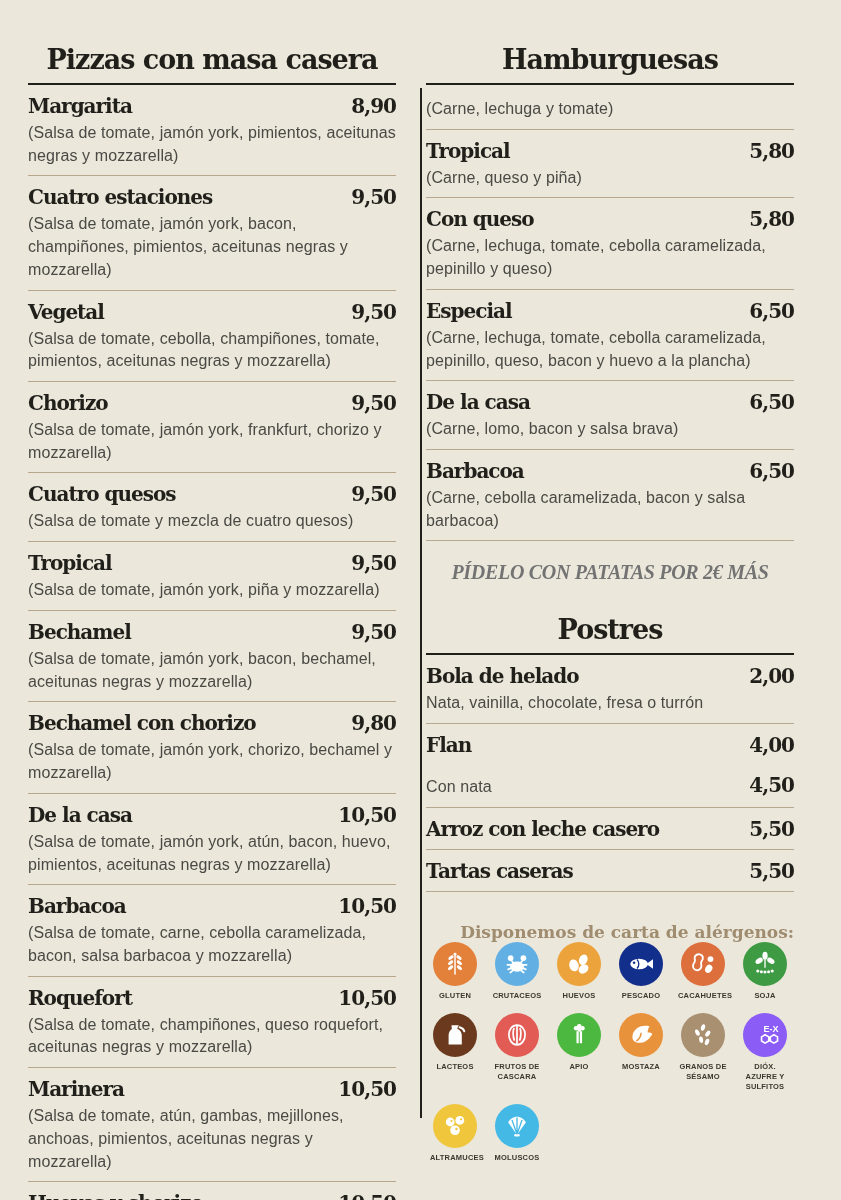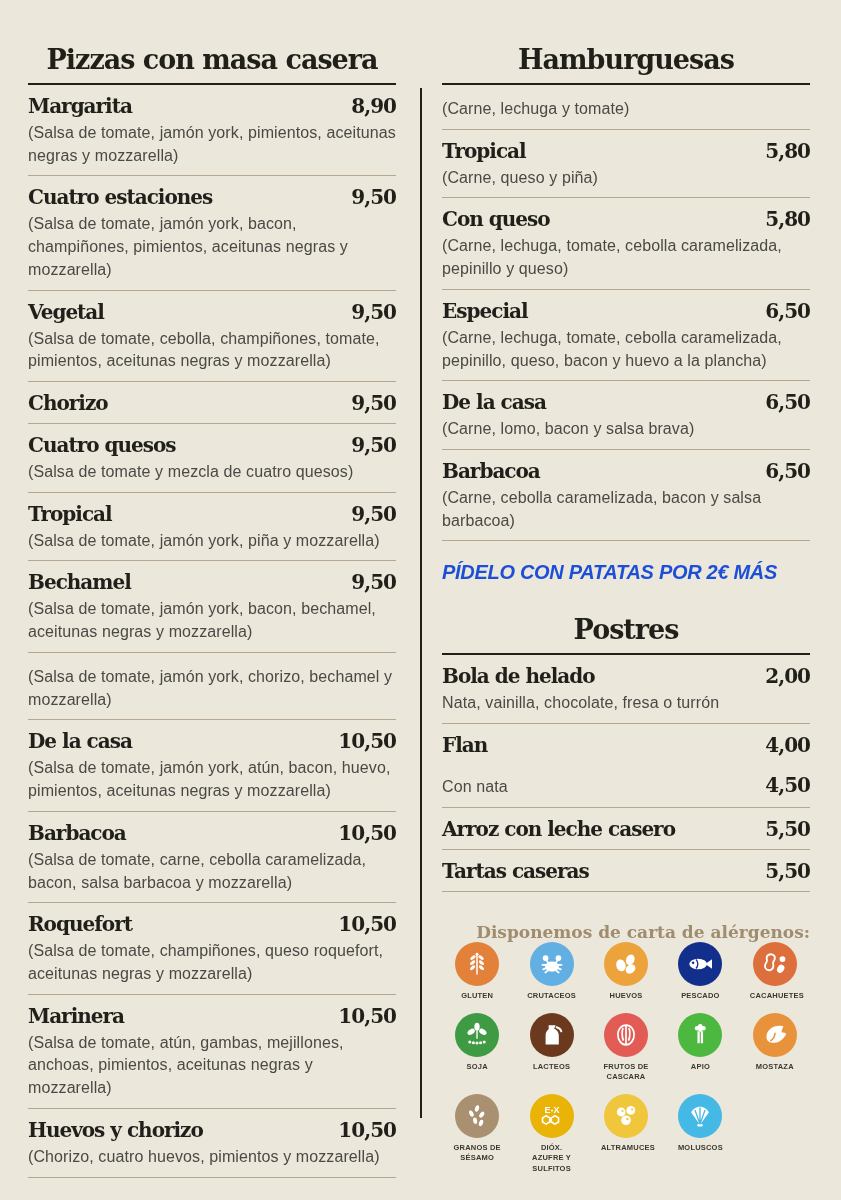--- a/index.html
+++ b/index.html
@@ -10,21 +10,21 @@
     position:relative;
     overflow:hidden;
     color:#201f1a;
   }
   .divider {
     position:absolute; left:420px; top:88px;
     width:2px; height:1030px; background:#201f1a;
   }
   .col { position:absolute; top:44px; width:368px; }
   .col.left  { left:28px; }
-  .col.right { left:442px; }
+  .col.right { left:426px; }
 
   .sec-title {
     font-family:"DejaVu Serif", serif;
     font-weight:bold;
     font-size:27px;
     letter-spacing:-1px;
     text-align:center;
     color:#201f1a;
     padding-bottom:8px;
   }
@@ -44,42 +44,42 @@
     font-size:16px;
     color:#4a4944;
     line-height:1.42;
     margin-top:4px;
     letter-spacing:.1px;
   }
   .row.sub { margin-top:6px; }
   .row.sub .desc { margin-top:13px; }
 
   .note {
-    font-family:Liberation Sans, sans-serif;
+    font-family:Liberation Serif, serif;
     font-weight:bold;
     font-style:italic;
     font-size:20px;
     letter-spacing:-0.3px;
-    color:#1d4ed8;
-    text-align:left;
+    color:#737373;
+    text-align:center;
     margin:20px 0 4px;
   }
   .sec-gap { margin-top:30px; }
 
   .allergens { margin-top:30px; }
   .al-title {
     font-family:"DejaVu Serif", serif;
     font-weight:bold;
     font-size:17px;
     color:#a08c6f;
     text-align:right;
   }
   .al-grid {
     display:grid;
-    grid-template-columns:repeat(5, 1fr);
+    grid-template-columns:repeat(6, 1fr);
     column-gap:4px;
     row-gap:12px;
     justify-items:center;
   }
   .al-cell { width:50px; text-align:center; }
   .al-circle {
     width:44px; height:44px; border-radius:50%;
     margin:0 auto 5px;
     display:flex; align-items:center; justify-content:center;
   }
@@ -121,20 +121,21 @@
         <span class="name">Vegetal</span>
         <span class="price">9,50</span>
       </div>
     <div class="desc">(Salsa de tomate, cebolla, champiñones, tomate, pimientos, aceitunas negras y mozzarella)</div>
   </div>
   <div class="item">
     <div class="row">
         <span class="name">Chorizo</span>
         <span class="price">9,50</span>
       </div>
+    <div class="desc">(Salsa de tomate, jamón york, frankfurt, chorizo y mozzarella)</div>
   </div>
   <div class="item">
     <div class="row">
         <span class="name">Cuatro quesos</span>
         <span class="price">9,50</span>
       </div>
     <div class="desc">(Salsa de tomate y mezcla de cuatro quesos)</div>
   </div>
   <div class="item">
     <div class="row">
@@ -144,20 +145,24 @@
     <div class="desc">(Salsa de tomate, jamón york, piña y mozzarella)</div>
   </div>
   <div class="item">
     <div class="row">
         <span class="name">Bechamel</span>
         <span class="price">9,50</span>
       </div>
     <div class="desc">(Salsa de tomate, jamón york, bacon, bechamel, aceitunas negras y mozzarella)</div>
   </div>
   <div class="item">
+    <div class="row">
+        <span class="name">Bechamel con chorizo</span>
+        <span class="price">9,80</span>
+      </div>
     <div class="desc">(Salsa de tomate, jamón york, chorizo, bechamel y mozzarella)</div>
   </div>
   <div class="item">
     <div class="row">
         <span class="name">De la casa</span>
         <span class="price">10,50</span>
       </div>
     <div class="desc">(Salsa de tomate, jamón york, atún, bacon, huevo, pimientos, aceitunas negras y mozzarella)</div>
   </div>
   <div class="item">
@@ -423,21 +428,21 @@
                 <ellipse cx="7.8" cy="10.2" rx="1.5" ry="2.5" transform="rotate(-26 7.8 10.2)"></ellipse>
                 <ellipse cx="15.6" cy="11" rx="1.5" ry="2.5" transform="rotate(36 15.6 11)"></ellipse>
                 <ellipse cx="10.6" cy="15.6" rx="1.5" ry="2.5" transform="rotate(-8 10.6 15.6)"></ellipse>
                 <ellipse cx="15" cy="17.2" rx="1.5" ry="2.5" transform="rotate(22 15 17.2)"></ellipse>
               </g>
             </svg>
         </div>
         <div class="al-label">GRANOS DE SÉSAMO</div>
       </div>
       <div class="al-cell">
-        <div class="al-circle" style="background: #eab308;">
+        <div class="al-circle" style="background: #8b5cf6; justify-content: flex-end;">
           <svg viewBox="0 0 24 24">
               <text x="12" y="9.4" fill="#fff" font-size="6.8" font-weight="bold" text-anchor="middle" font-family="'Liberation Sans',sans-serif">E-X</text>
               <g fill="none" stroke="#fff" stroke-width="1.2">
                 <path d="M7.6 11.8l2.7 1.6v3.1l-2.7 1.6-2.7-1.6v-3.1zM14.2 11.8l2.7 1.6v3.1l-2.7 1.6-2.7-1.6v-3.1z"></path>
                 <path d="M10.3 14.9h1.2"></path>
               </g>
             </svg>
         </div>
         <div class="al-label">DIÓX. AZUFRE Y SULFITOS</div>
       </div>

